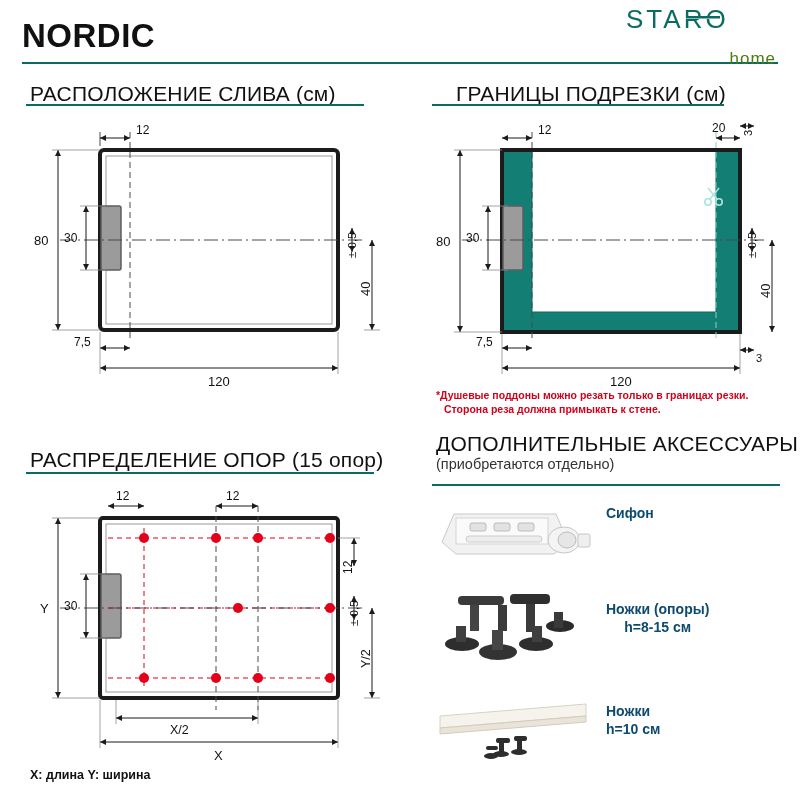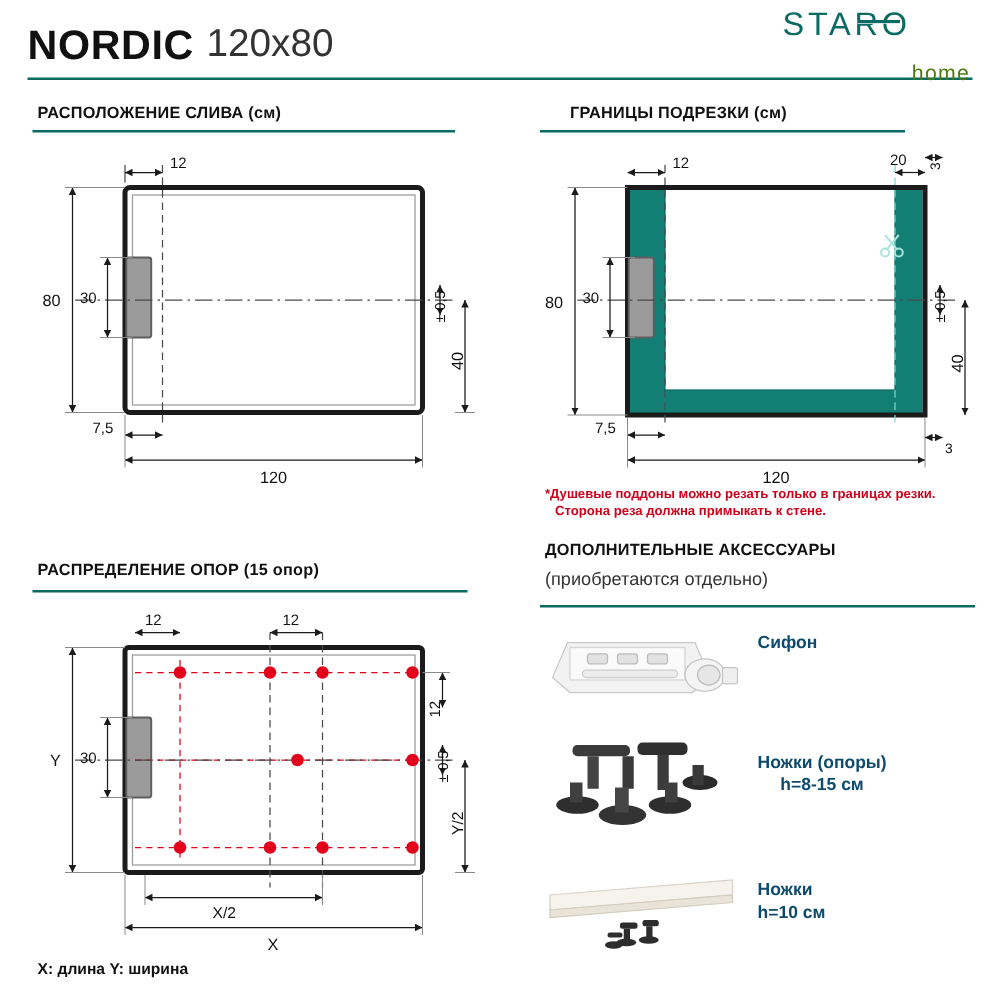--- a/index.html
+++ b/index.html
@@ -13,35 +13,35 @@
     overflow:hidden;
   }
   .page { position:absolute; inset:0; padding:0; }
 
   
   .header {
     position:absolute; left:22px; top:10px; width:756px; height:54px;
     display:flex; align-items:center; justify-content:space-between;
     border-bottom:2px solid #0a6b63;
   }
-  .title { display:flex; align-items:flex-start; gap:10px; }
+  .title { display:flex; align-items:center; gap:20px; }
   .title .brand {
     font-size:33px; font-weight:bold; letter-spacing:0.5px; color:#111;
   }
   .title .size {
     font-size:31px; font-weight:normal; color:#333;
   }
   .logo { text-align:right; line-height:1; padding-right:2px; }
   .logo .logo-sub {
     font-size:17px; color:#4d7c0f; letter-spacing:1px; margin-top:14px;
   }
 
   
   .sec-title {
-    position:absolute; font-size:13px; font-weight:bold; color:#111;
+    position:absolute; font-size:21px; font-weight:normal; color:#111;
     letter-spacing:0.2px;
   }
   .sec-underline {
     position:absolute; height:2px; background:#0a6b63;
   }
   .sec-sub {
     position:absolute; font-size:14.5px; color:#333;
   }
 
   
@@ -64,21 +64,20 @@
   .acc-label span.sub { display:block; font-weight:bold; }
 </style>
 </head>
 <body>
 
 <div class="page">
 
   <div class="header">
     <div class="title">
       <span class="brand">NORDIC</span>
-      <span class="size">120x80</span>
     </div>
     <div class="logo">
       <div>
         <svg width="150" height="30" viewBox="0 0 150 30">
           <text x="0" y="22" font-family="Liberation Sans, sans-serif" font-size="26" letter-spacing="3" fill="#0a6b63">STARO</text>
           <rect x="60" y="10" width="34" height="3" fill="#ffffff"></rect>
           <rect x="60" y="10" width="34" height="2.5" fill="#0a6b63"></rect>
         </svg>
       </div>
       <div class="logo-sub">home</div>

